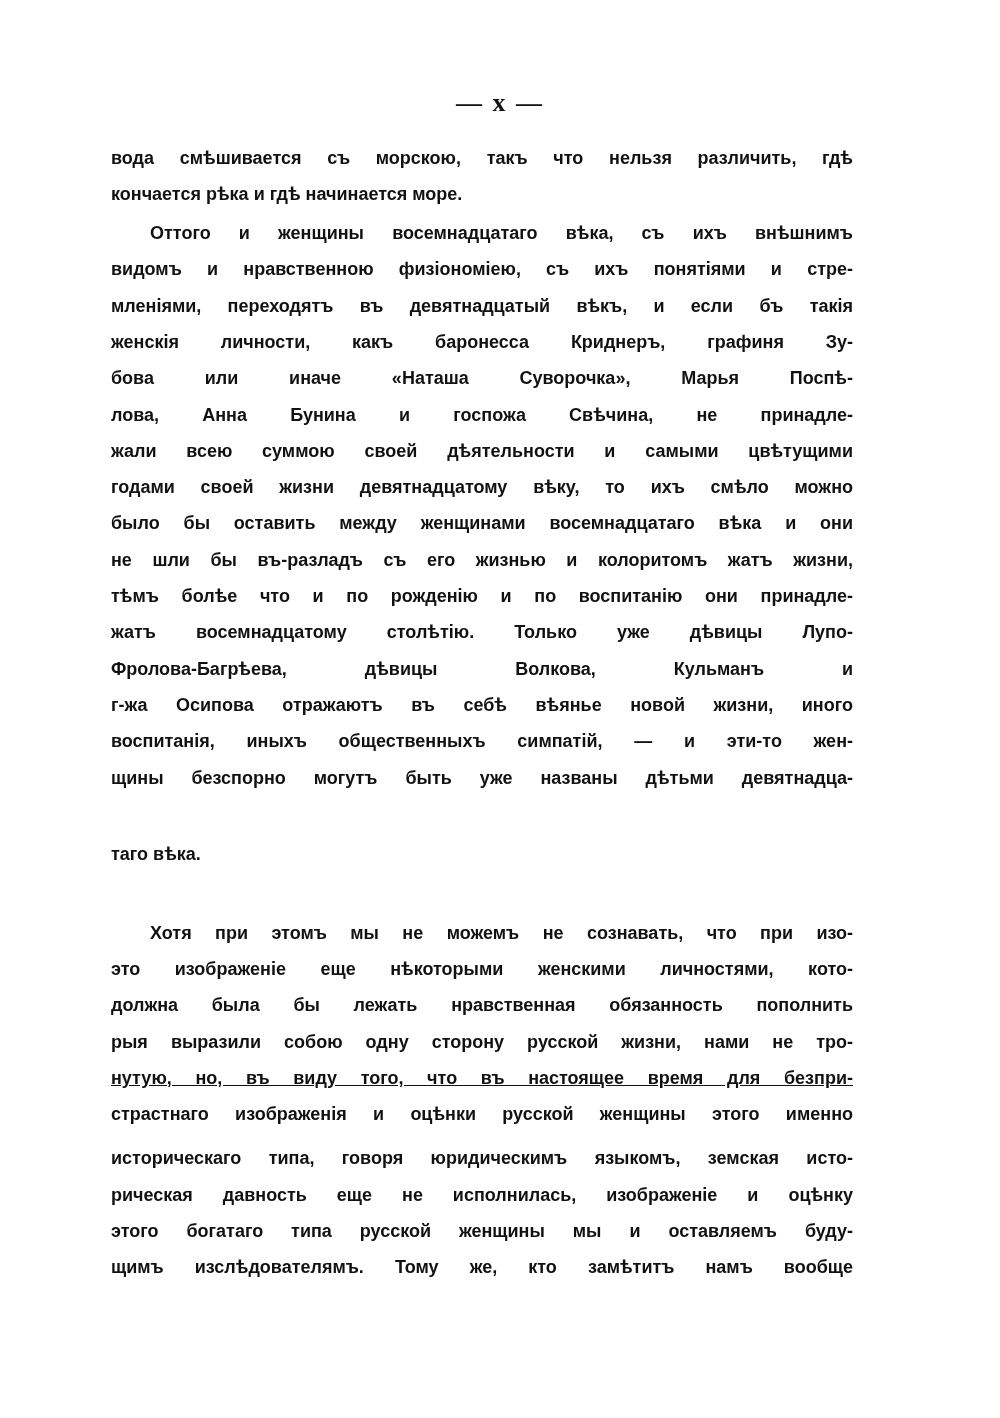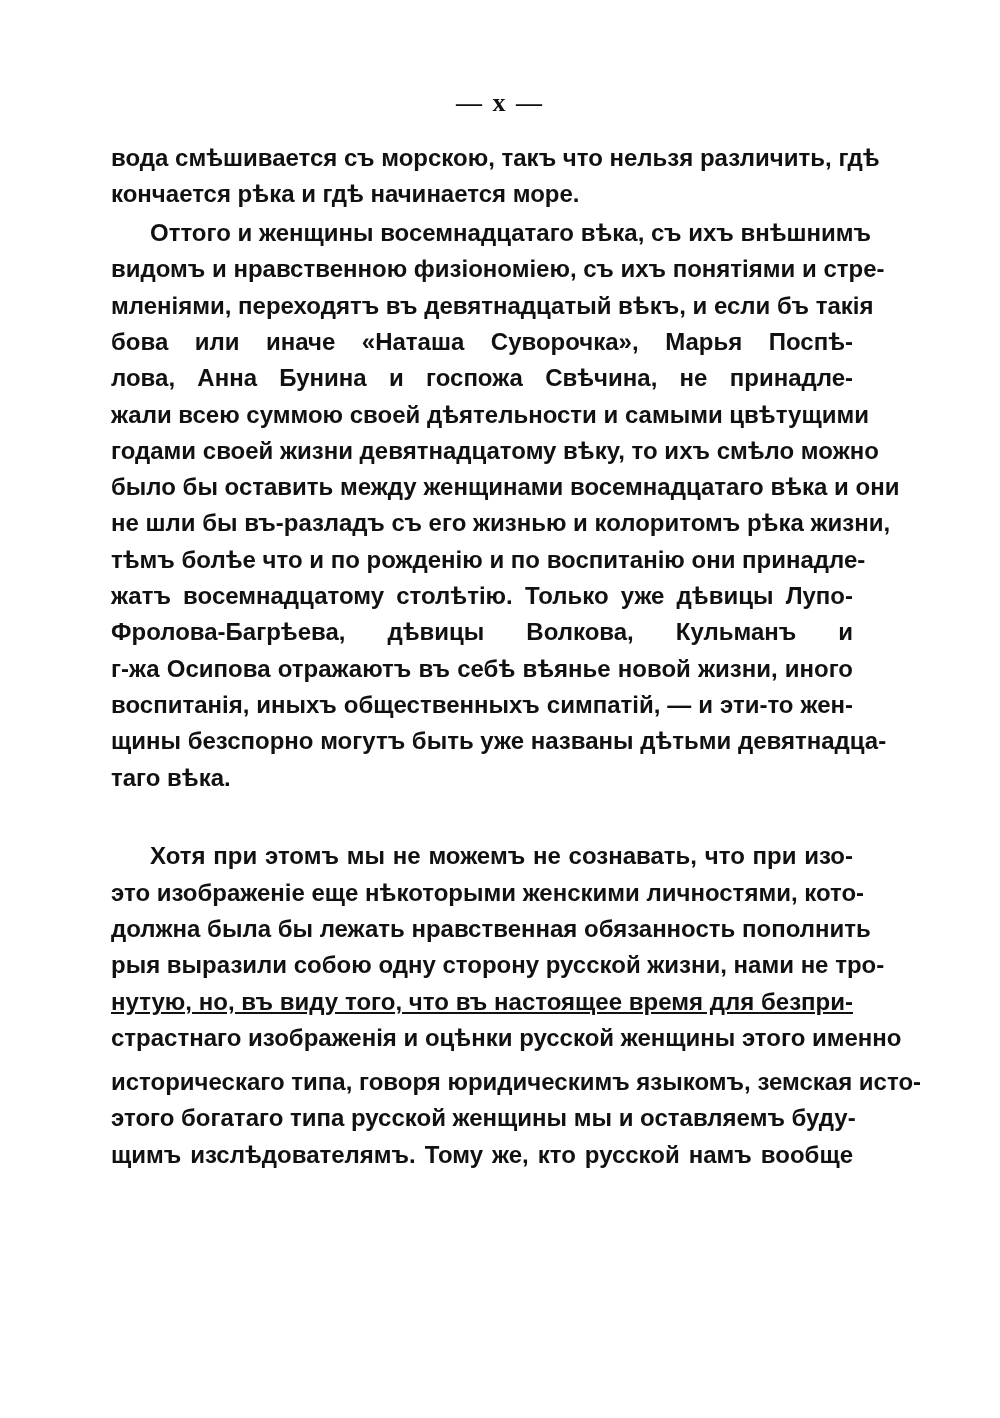--- a/index.html
+++ b/index.html
@@ -9,21 +9,21 @@
     background: #ffffff; color: #111111;
   }
   .page-number {
     position: absolute; top: 88px; left: 0; width: 1000px; text-align: center;
     font-family: "Liberation Serif", serif; font-weight: bold; font-size: 26px;
     letter-spacing: 2px; color: #111;
   }
   .text-block {
     position: absolute; left: 111px; top: 140px; width: 742px;
     font-family: "Liberation Sans", sans-serif; font-weight: bold;
-    font-size: 24px; color: #111;
+    font-size: 18px; color: #111;
   }
   .line {
     display: block; height: 36.3px; line-height: 36.3px;
     white-space: nowrap; text-align: justify; text-align-last: justify;
     transform-origin: left center;
   }
   .line.last { text-align-last: left; }
   .line.indent { padding-left: 39px; }
   .para-gap { height: 2.5px; }
 </style>
@@ -38,41 +38,43 @@
     <div class="paragraph">
       <span class="line" style="display: block; width: auto;">вода смѣшивается съ морскою, такъ что нельзя различить, гдѣ</span>
       <span class="line last" style="display: block; width: auto;">кончается рѣка и гдѣ начинается море.</span>
     </div>
     <div class="para-gap"></div>
 
     <div class="paragraph">
       <span class="line indent" style="display: block; width: auto;">Оттого и женщины восемнадцатаго вѣка, съ ихъ внѣшнимъ</span>
       <span class="line" style="display: block; width: auto;">видомъ и нравственною физіономіею, съ ихъ понятіями и стре-</span>
       <span class="line" style="display: block; width: auto;">мленіями, переходятъ въ девятнадцатый вѣкъ, и если бъ такія</span>
+      <span class="line" style="display: block; width: auto;">женскія личности, какъ баронесса Криднеръ, графиня Зу-</span>
       <span class="line" style="display: block; width: auto;">бова или иначе «Наташа Суворочка», Марья Поспѣ-</span>
       <span class="line" style="display: block; width: auto;">лова, Анна Бунина и госпожа Свѣчина, не принадле-</span>
       <span class="line" style="display: block; width: auto;">жали всею суммою своей дѣятельности и самыми цвѣтущими</span>
       <span class="line" style="display: block; width: auto;">годами своей жизни девятнадцатому вѣку, то ихъ смѣло можно</span>
       <span class="line" style="display: block; width: auto;">было бы оставить между женщинами восемнадцатаго вѣка и они</span>
-      <span class="line" style="display: block; width: auto;">не шли бы въ-разладъ съ его жизнью и колоритомъ рѣка жизни,</span>
+      <span class="line" style="display: block; width: auto;">не шли бы въ-разладъ съ его жизнью и колоритомъ жатъ жизни,</span>
       <span class="line" style="display: block; width: auto;">тѣмъ болѣе что и по рожденію и по воспитанію они принадле-</span>
       <span class="line" style="display: block; width: auto;">жатъ восемнадцатому столѣтію. Только уже дѣвицы Лупо-</span>
       <span class="line" style="display: block; width: auto;">Фролова-Багрѣева, дѣвицы Волкова, Кульманъ и</span>
       <span class="line" style="display: block; width: auto;">г-жа Осипова отражаютъ въ себѣ вѣянье новой жизни, иного</span>
       <span class="line" style="display: block; width: auto;">воспитанія, иныхъ общественныхъ симпатій, — и эти-то жен-</span>
       <span class="line" style="display: block; width: auto;">щины безспорно могутъ быть уже названы дѣтьми девятнадца-</span>
-      <span class="line last" style="display: block; width: auto;">таго вѣка.</span>
+      <span class="line last" style="display: block; width: auto; margin-top: 40px;">таго вѣка.</span>
     </div>
     <div class="para-gap"></div>
 
     <div class="paragraph">
       <span class="line indent" style="display: block; width: auto; margin-top: 40px;">Хотя при этомъ мы не можемъ не сознавать, что при изо-</span>
       <span class="line" style="display: block; width: auto;">это изображеніе еще нѣкоторыми женскими личностями, кото-</span>
       <span class="line" style="display: block; width: auto;">должна была бы лежать нравственная обязанность пополнить</span>
       <span class="line" style="display: block; width: auto;">рыя выразили собою одну сторону русской жизни, нами не тро-</span>
       <span class="line" style="display: block; width: auto; text-decoration: underline;">нутую, но, въ виду того, что въ настоящее время для безпри-</span>
       <span class="line" style="display: block; width: auto;">страстнаго изображенія и оцѣнки русской женщины этого именно</span>
       <span class="line" style="display: block; width: auto; margin-top: 8px;">историческаго типа, говоря юридическимъ языкомъ, земская исто-</span>
+      <span class="line" style="display: block; width: auto;">рическая давность еще не исполнилась, изображеніе и оцѣнку</span>
       <span class="line" style="display: block; width: auto;">этого богатаго типа русской женщины мы и оставляемъ буду-</span>
-      <span class="line" style="display: block; width: auto;">щимъ изслѣдователямъ. Тому же, кто русской намъ вообще</span>
+      <span class="line" style="display: block; width: auto;">щимъ изслѣдователямъ. Тому же, кто замѣтитъ намъ вообще</span>
     </div>
   </div>
 </div>
 
 </body></html>

